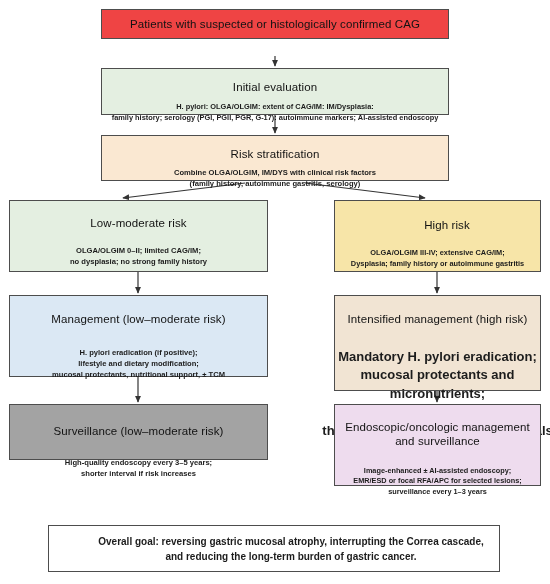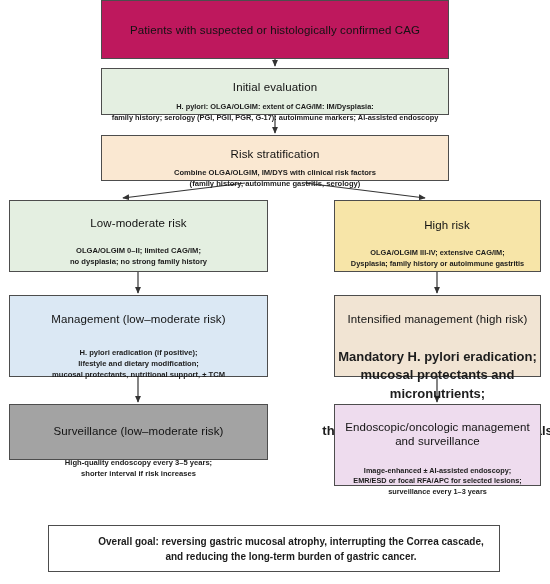--- a/index.html
+++ b/index.html
@@ -33,21 +33,21 @@
   }
   .node .body{
     font-size:7.6px;
     line-height:1.42;
     font-weight:600;
     color:#1c1c1c;
     letter-spacing:0px;
     white-space:pre-line;
   }
   
-  #n-suspected{left:101px;top:0;width:348px;height:59px;background:#be185d;justify-content:center;}
+  #n-suspected{left:101px;top:9px;width:348px;height:30px;background:#ef4444;justify-content:center;}
   #n-suspected .title{font-size:11.5px;}
 
   #n-initial{left:101px;top:68px;width:348px;height:47px;background:#e4efe1;}
   #n-initial .title{margin-top:4px;}
   #n-initial .body{margin-top:8px;font-size:7.4px;}
 
   #n-risk{left:101px;top:135px;width:348px;height:46px;background:#fae8d2;}
   #n-risk .title{margin-top:4px;}
   #n-risk .body{margin-top:7px;}
 
@@ -56,21 +56,21 @@
   #n-lowmod .body{margin-top:16px;}
 
   #n-high{left:334px;top:200px;width:207px;height:72px;background:#f7e5a8;}
   #n-high .title{margin-top:10px;padding-left:19px;}
   #n-high .body{margin-top:16px;font-size:7.4px;}
 
   #n-manage{left:9px;top:295px;width:259px;height:82px;background:#dbe8f4;}
   #n-manage .title{margin-top:9px;}
   #n-manage .body{margin-top:22px;}
 
-  #n-intensified{left:334px;top:295px;width:207px;height:82px;background:#f1e4d3;}
+  #n-intensified{left:334px;top:295px;width:207px;height:96px;background:#f1e4d3;}
   #n-intensified .title{margin-top:9px;}
   #n-intensified .body{margin-top:22px;font-size:13px;}
 
   #n-surveil{left:9px;top:404px;width:259px;height:56px;background:#a3a3a3;}
   #n-surveil .title{margin-top:12px;}
   #n-surveil .body{margin-top:20px;}
 
   #n-endo{left:334px;top:404px;width:207px;height:82px;background:#eedcee;}
   #n-endo .title{margin-top:8px;}
   #n-endo .body{margin-top:18px;font-size:7.3px;}

